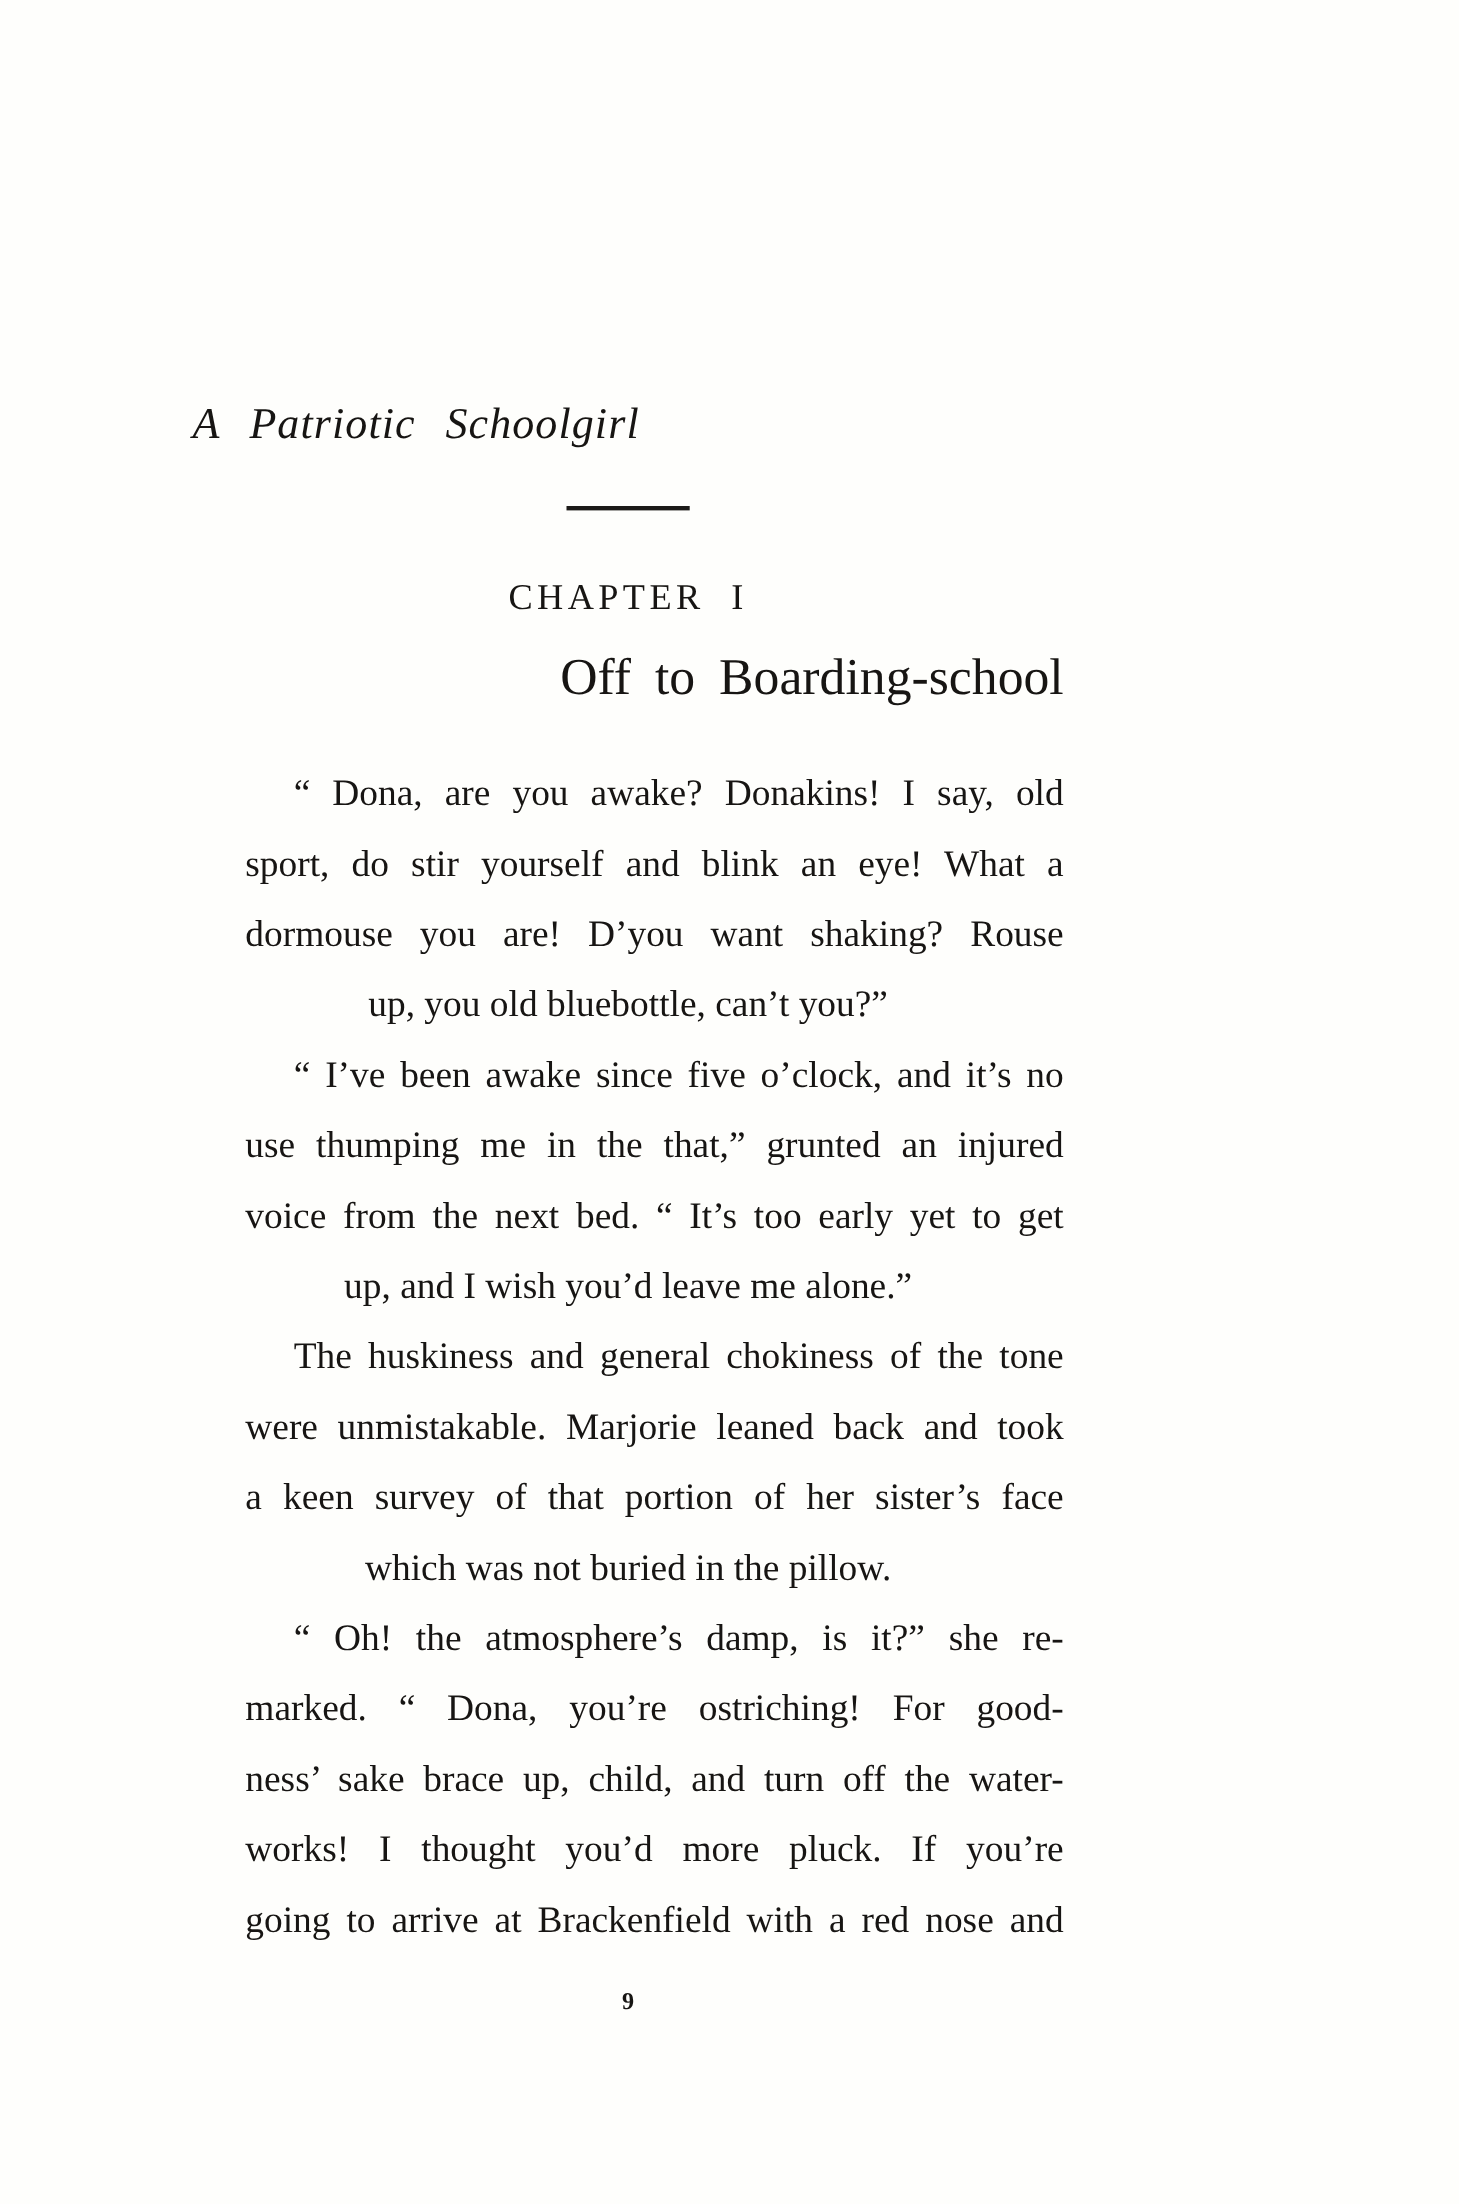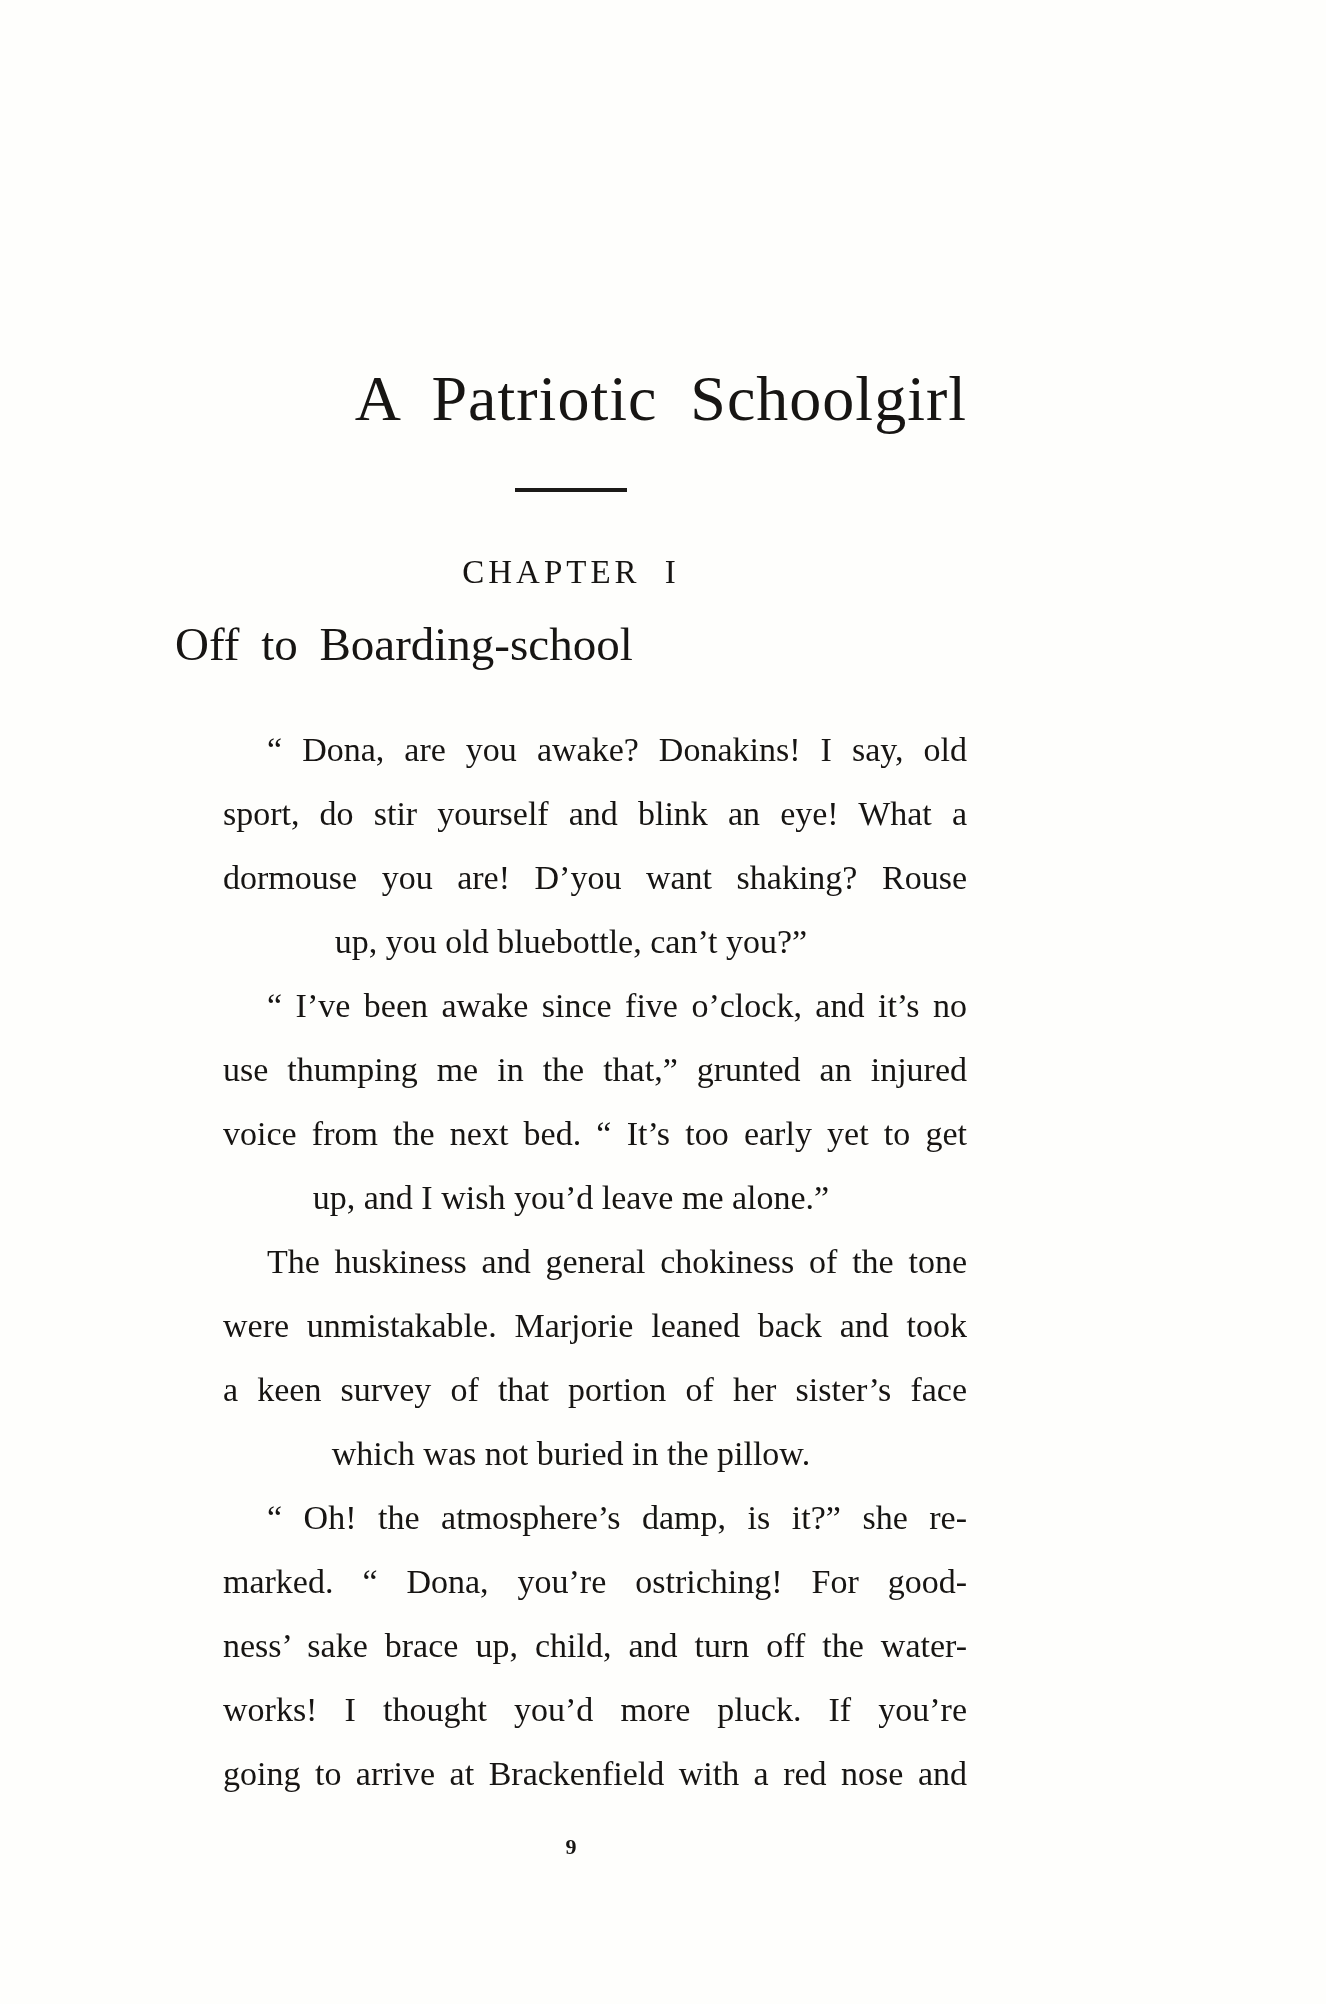--- a/index.html
+++ b/index.html
@@ -21,26 +21,27 @@
     font-family: "Liberation Serif", "DejaVu Serif", serif;
   }
   .column {
     position: absolute;
     left: 175px;
     top: 0;
     width: 792px;
   }
   .title {
     margin: 362px 0 0 0;
-    font-size: 64px;
+    font-size: 40px;
     font-weight: 400;
     line-height: 1.15;
-    text-align: right;
+    text-align: left;
     letter-spacing: 1px;
     word-spacing: 16px;
+    font-style: italic;
   }
   .rule {
     width: 112px;
     height: 4px;
     background: #1c1a18;
     margin: 52px auto 0 auto;
   }
   .chapter-heading {
     margin: 60px 0 0 0;
     font-size: 33px;
@@ -48,21 +49,21 @@
     line-height: 40px;
     text-align: center;
     letter-spacing: 4px;
     word-spacing: 12px;
   }
   .chapter-title {
     margin: 24px 0 0 0;
     font-size: 47px;
     font-weight: 400;
     line-height: 56px;
-    text-align: left;
+    text-align: right;
     word-spacing: 10px;
   }
   .body-text {
     margin-top: 46px;
     font-size: 34px;
   }
   .line {
     line-height: 64px;
     height: 64px;
     white-space: nowrap;

